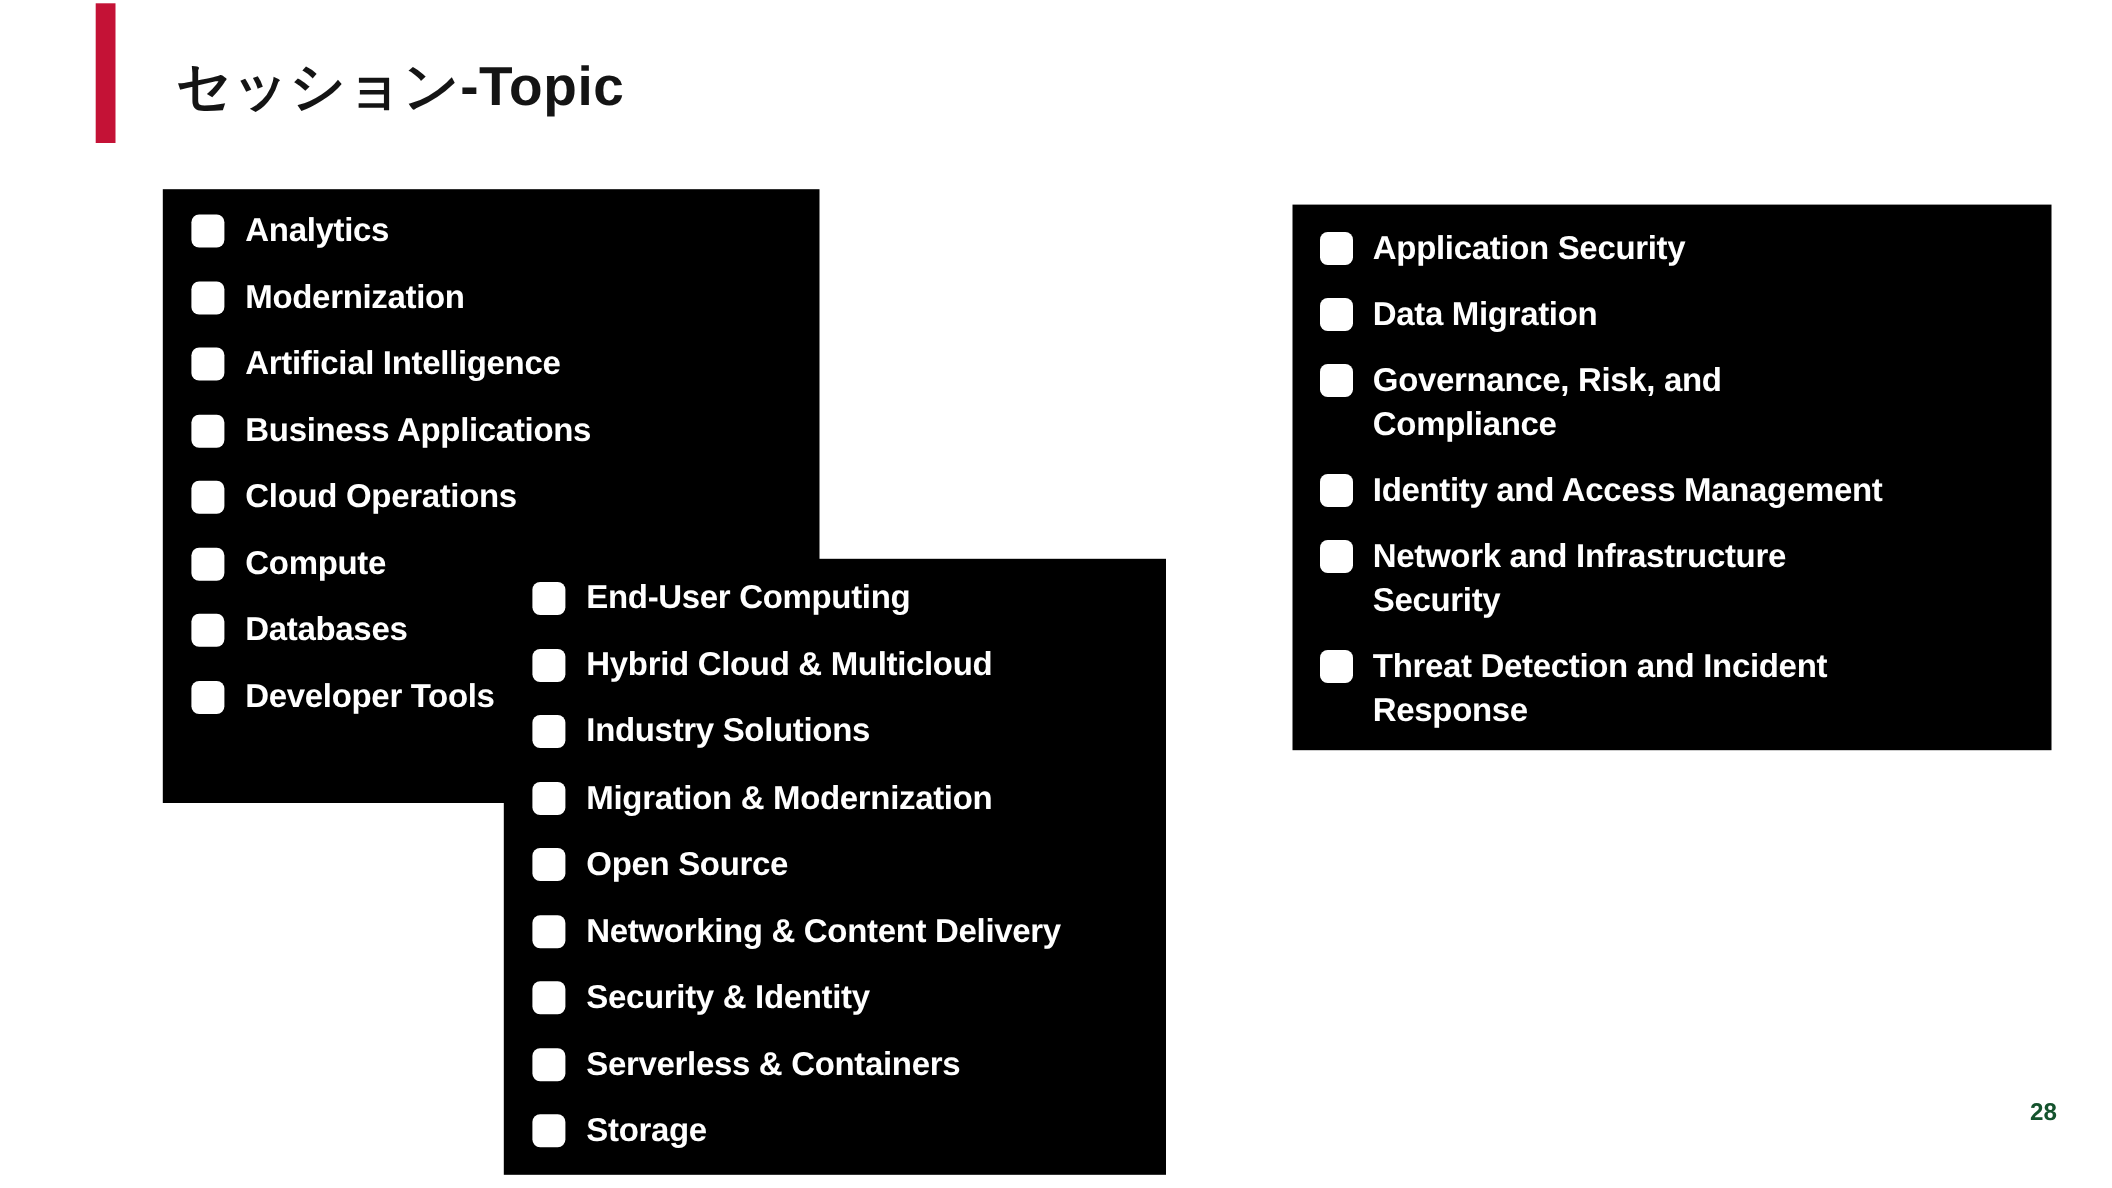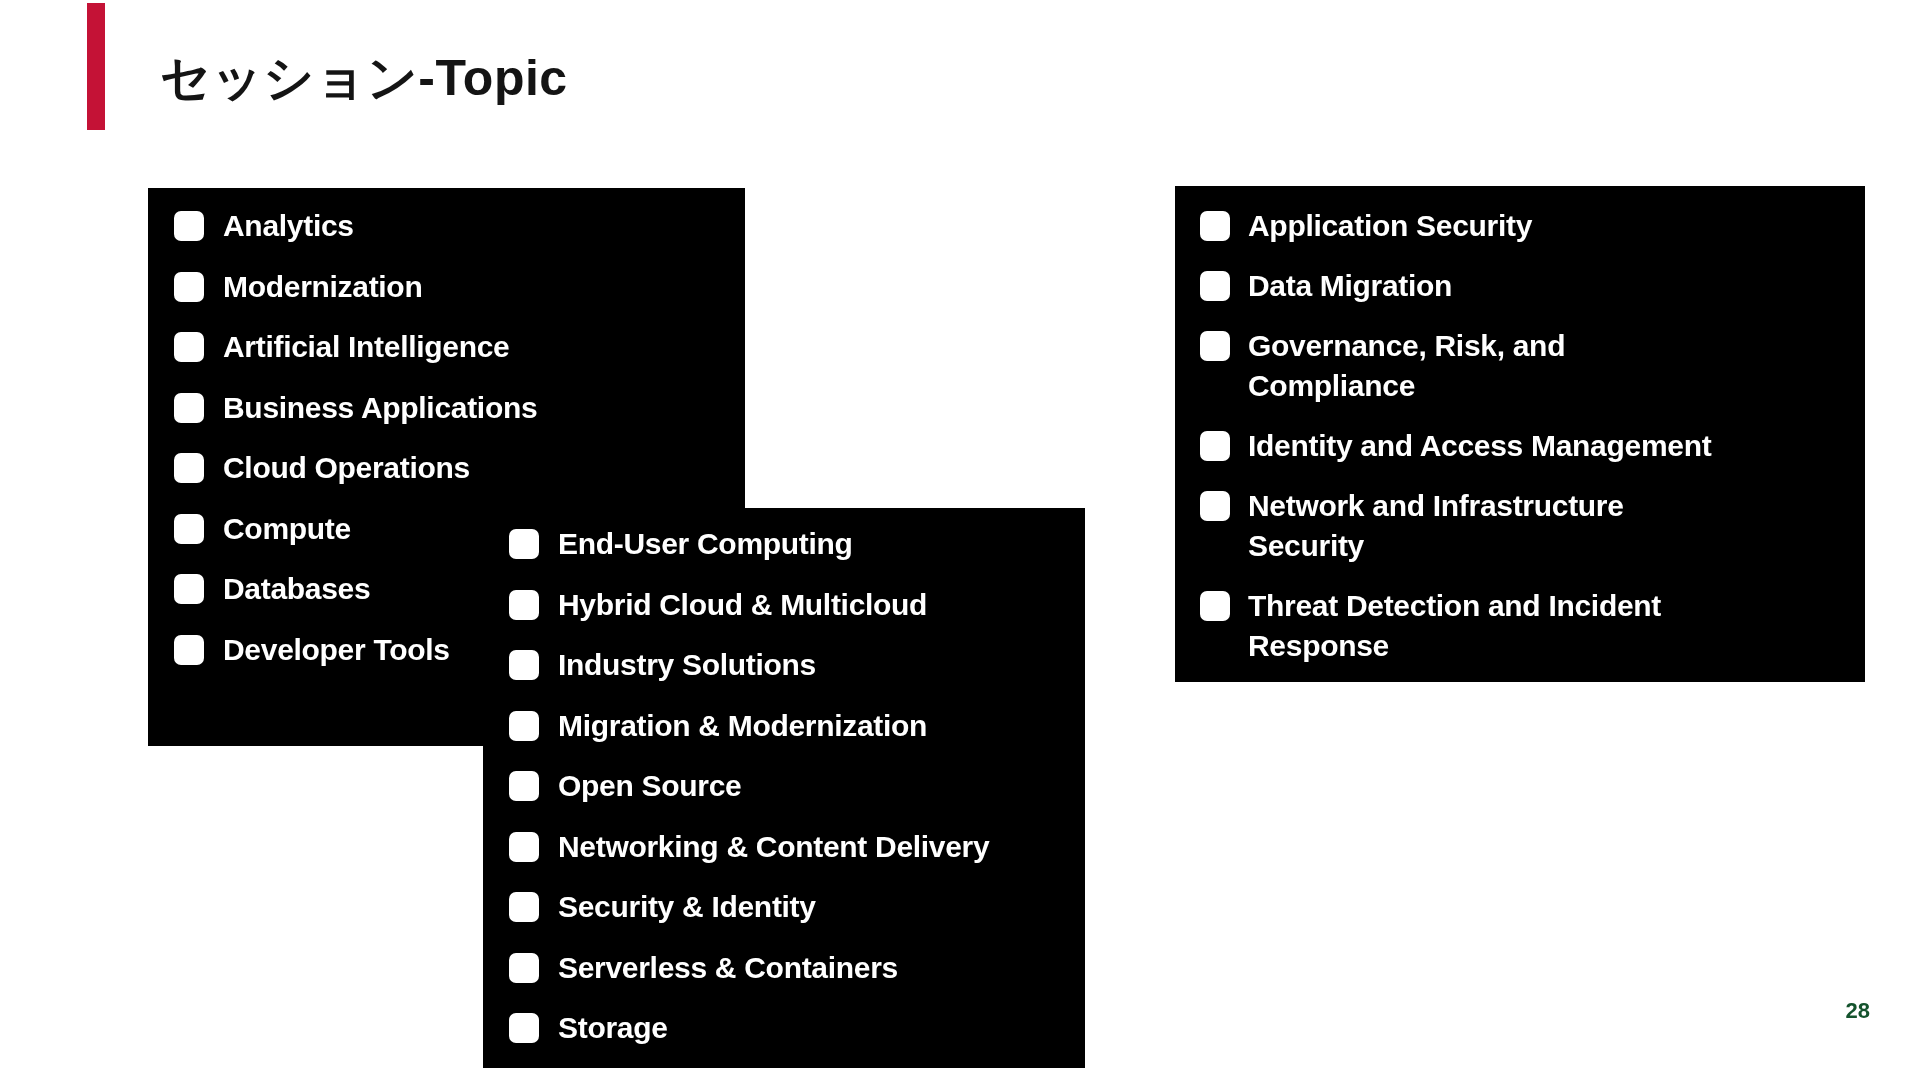--- a/index.html
+++ b/index.html
@@ -29,22 +29,22 @@
     line-height:1.15;
     font-weight:700;
     color:var(--title-color);
     letter-spacing:0.5px;
     white-space:nowrap;
   }
   .panel{
     position:absolute;
     background:var(--panel-bg);
   }
-  #panel-left{left:148px;top:188px;width:597px;height:558px;padding-top:8px;text-align:right;}
-  #panel-middle{left:483px;top:508px;width:602px;height:560px;padding-top:6px;}
+  #panel-left{left:148px;top:172px;width:597px;height:558px;padding-top:8px;text-align:right;}
+  #panel-middle{left:458px;top:508px;width:602px;height:560px;padding-top:6px;}
   #panel-right{left:1175px;top:186px;width:690px;height:496px;padding-top:10px;}
   .row{
     display:flex;
     align-items:center;
     height:60.5px;
   }
   .cb{
     flex:0 0 30px;
     width:30px;height:30px;
     border-radius:7px;

